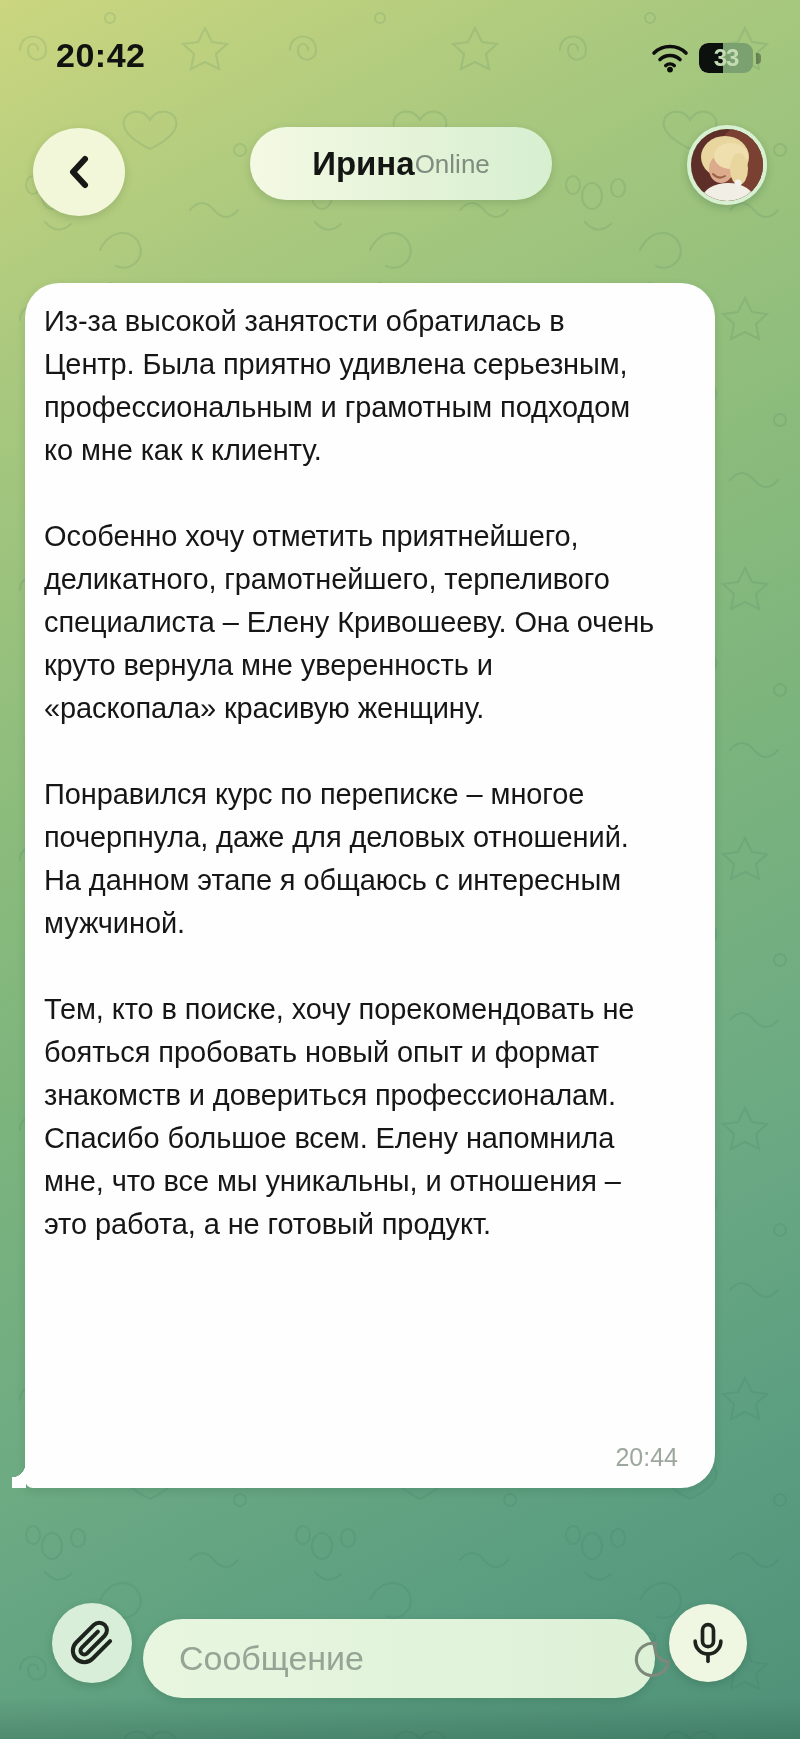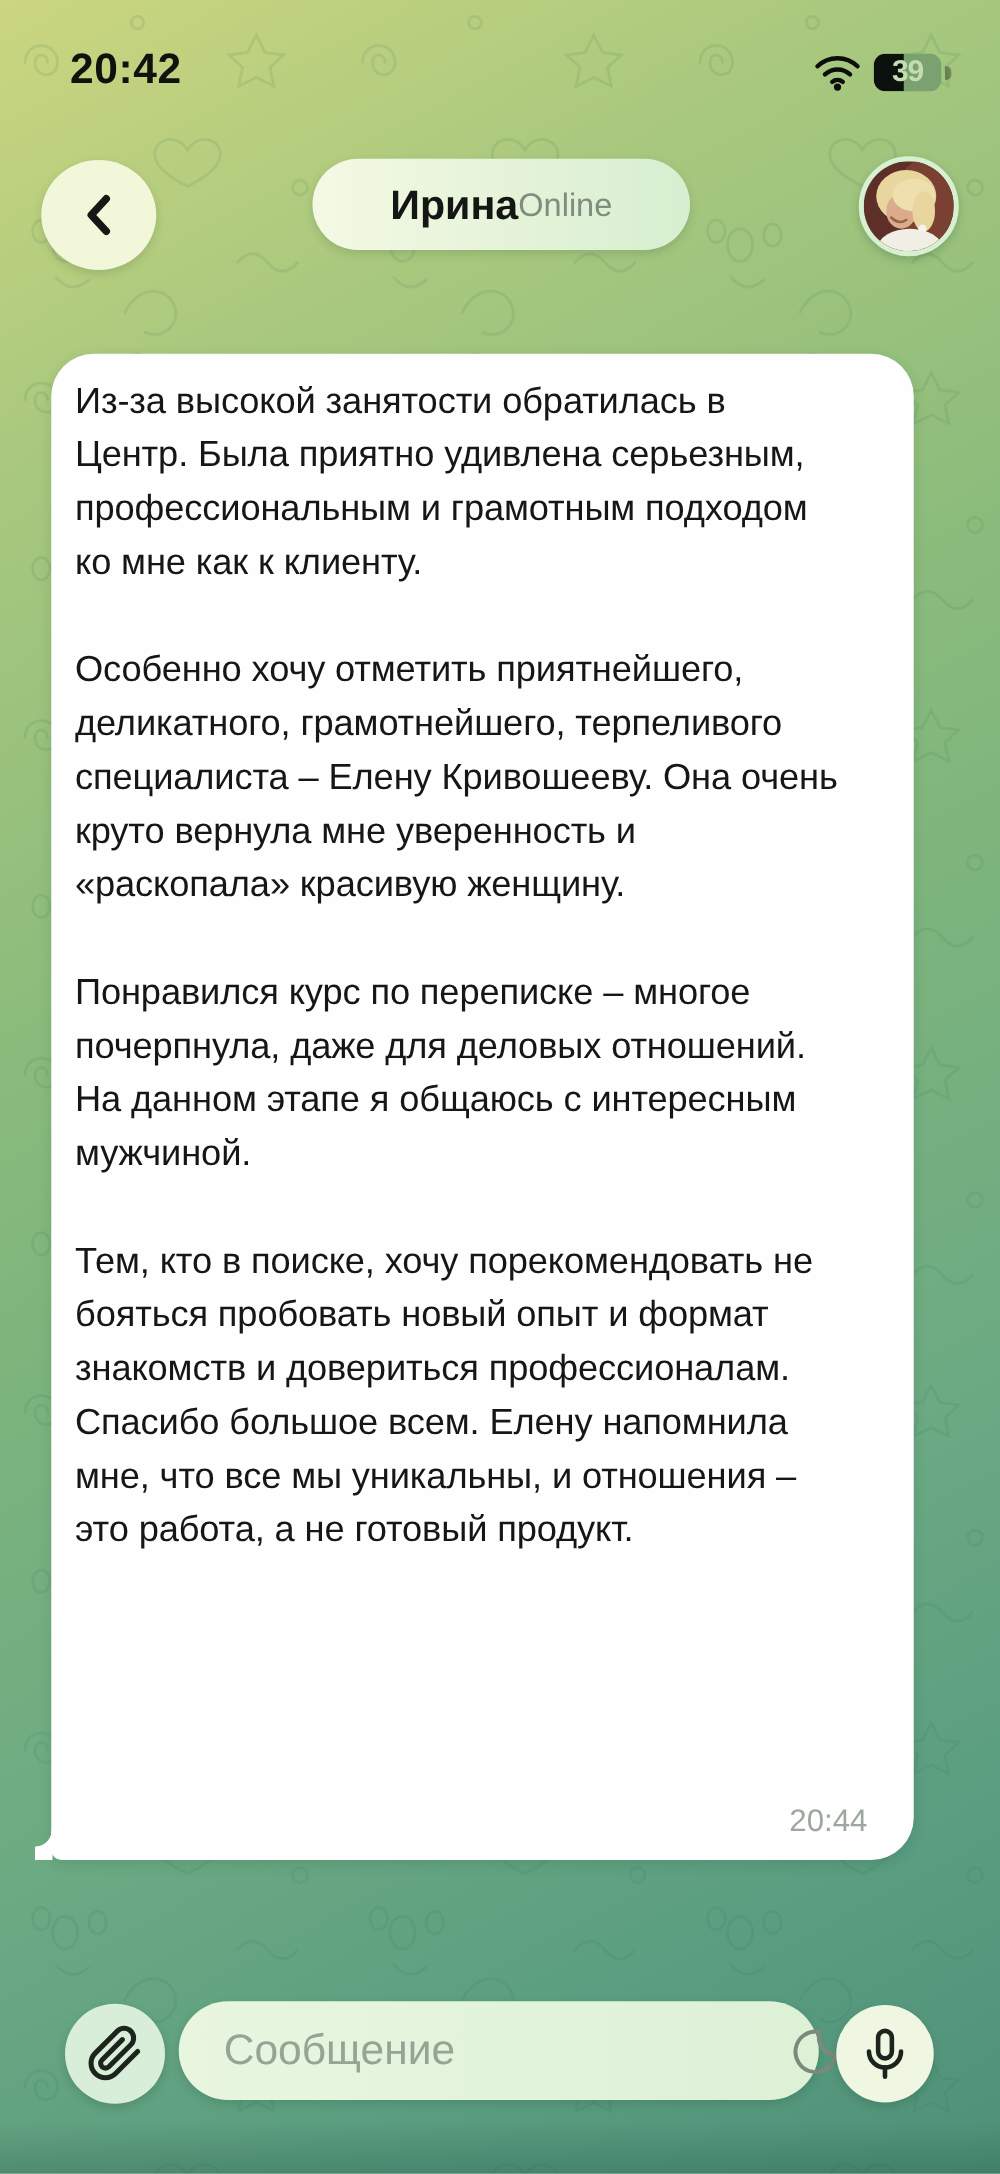--- a/index.html
+++ b/index.html
@@ -33,35 +33,35 @@
     box-shadow:0 3px 8px rgba(10,50,30,.15);
     display:flex;flex-direction:row;align-items:center;justify-content:center;}
   .chat-title{font-size:33px;font-weight:700;color:#141614;line-height:36px;}
   .chat-subtitle{font-size:26px;color:#7f8d80;line-height:28px;}
   .avatar{position:absolute;left:687px;top:125px;width:72px;height:72px;border-radius:50%;
     border:4px solid #d8f0d2;box-shadow:0 3px 8px rgba(10,50,30,.2);overflow:hidden;cursor:pointer;}
 
   
   .bubble{position:absolute;left:25px;top:283px;width:690px;min-height:1205px;box-sizing:border-box;
     background:#fdfefd;border-radius:34px 34px 34px 8px;
-    padding:17px 56px 62px 19px;box-shadow:0 3px 10px rgba(10,50,30,.12);margin-left:16px;}
+    padding:17px 56px 62px 19px;box-shadow:0 3px 10px rgba(10,50,30,.12);}
   .bubble::before{content:'';position:absolute;left:-13px;bottom:0;width:14px;height:24px;
     background:radial-gradient(circle at 0 0,rgba(0,0,0,0) 13px,#fdfefd 13.5px);}
   .bubble p{margin:0;font-size:29px;line-height:43px;color:#161616;letter-spacing:-.1px;}
   .bubble p + p{margin-top:43px;}
   .bubble p.joined{margin-top:0;}
   .msg-time{position:absolute;right:37px;bottom:16px;font-size:25px;color:#9da79e;}
 
   
   .composer{position:absolute;left:0;right:0;top:1601px;height:82px;}
   .attach-button,.mic-button{position:absolute;border:none;border-radius:50%;cursor:pointer;padding:0;
     display:flex;align-items:center;justify-content:center;box-shadow:0 3px 8px rgba(10,50,30,.18);}
   .attach-button{left:52px;top:2px;width:80px;height:80px;background:#d8eed9;}
   .mic-button{left:669px;top:3px;width:78px;height:78px;background:#eff6e1;}
-  .input-pill{position:absolute;left:143px;top:0;width:512px;height:79px;border-radius:40px;
+  .input-pill{position:absolute;left:143px;top:18px;width:512px;height:79px;border-radius:40px;
     background:linear-gradient(90deg,#e8f6e0 0%,#ddf1d7 100%);
     box-shadow:0 3px 8px rgba(10,50,30,.15);display:flex;align-items:center;}
   .msg-input{flex:1;height:100%;border:none;background:transparent;outline:none;
     padding:0 10px 0 36px;font-family:inherit;font-size:34px;color:#3a443a;}
   .msg-input::placeholder{color:#95a494;opacity:1;}
   .sticker-button{border:none;background:transparent;cursor:pointer;padding:0;margin-right:22px;
     display:flex;align-items:center;justify-content:center;}
 </style>
 </head>
 <body>
@@ -94,21 +94,21 @@
   <svg class="wifi-icon" width="40" height="31" viewBox="0 0 40 31">
     <g fill="none" stroke="#0c0e0c" stroke-width="3.6" stroke-linecap="round">
       <path d="M4 11 A 23 23 0 0 1 36 11"></path>
       <path d="M10 17.5 A 14.5 14.5 0 0 1 30 17.5"></path>
       <path d="M15.8 23.5 A 6.5 6.5 0 0 1 24.2 23.5"></path>
     </g>
     <circle cx="20" cy="27.6" r="2.9" fill="#0c0e0c"></circle>
   </svg>
   <div class="battery">
     <div class="battery-fill"></div>
-    <div class="battery-num">39</div>
+    <div class="battery-num">33</div>
   </div>
   <div class="battery-nub"></div>
 </div>
 
 <div class="header">
   <button class="back-button">
     <svg width="32" height="40" viewBox="0 0 32 40">
       <polyline points="22,7 10,20 22,33" fill="none" stroke="#161815" stroke-width="6" stroke-linecap="round" stroke-linejoin="round"></polyline>
     </svg>
   </button>

